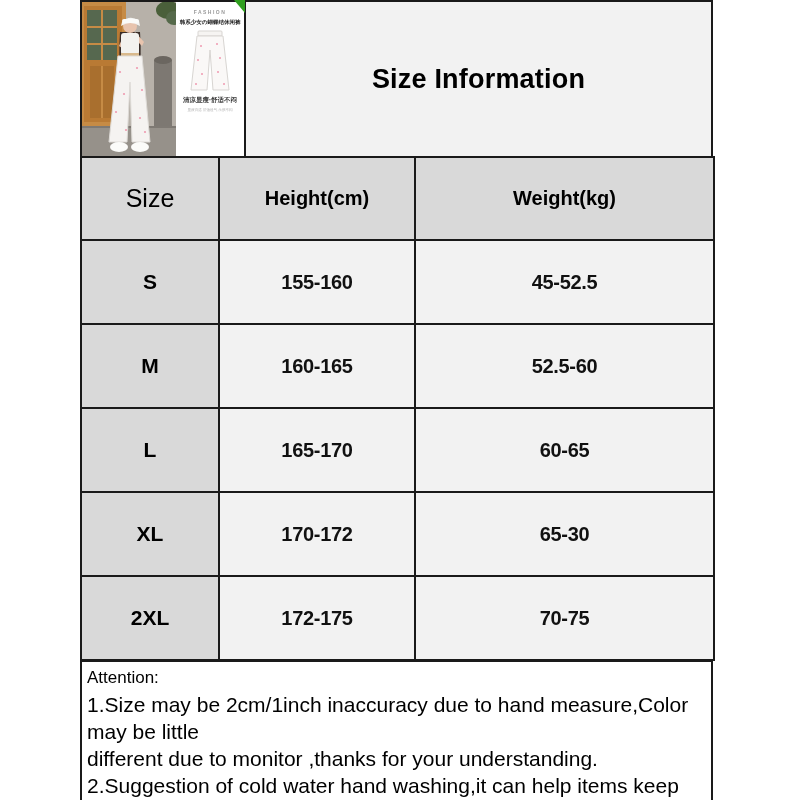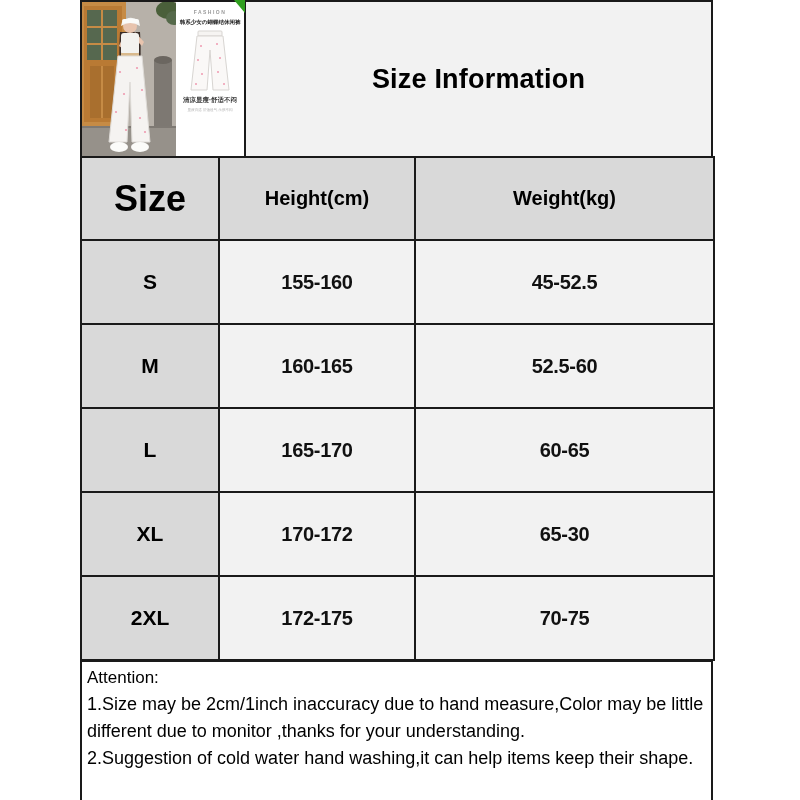--- a/index.html
+++ b/index.html
@@ -24,31 +24,31 @@
   .corner-triangle { position:absolute; left:154px; top:0; width:0; height:0;
       border-top:13px solid #2f9e1e; border-left:11px solid transparent; }
 
   
   table.size-table { width:633px; border-collapse:collapse; table-layout:fixed; margin-top:-2px; }
   table.size-table td, table.size-table th { border:2px solid #1a1a1a; text-align:center; vertical-align:middle; }
   .col-size  { width:138px; }
   .col-height{ width:196px; }
   .col-weight{ width:299px; }
   tr.hdr th { background:#d9d9d9; height:83px; color:#000; }
-  th.size-hd { font-size:36px; font-weight:bold; }
+  th.size-hd { font-size:25px; font-weight:normal; }
   th.col-hd  { font-size:20px; font-weight:bold; }
   tr.data { height:84px; }
   td.size-cell { background:#d9d9d9; font-size:21px; font-weight:bold; color:#000; }
   td.val-cell  { background:#f2f2f2; font-size:20px; font-weight:bold; color:#111; letter-spacing:-0.3px; }
 
   
   .attention { width:633px; height:163px; border:2px solid #1a1a1a; border-top:3px solid #1a1a1a; margin-top:-2px;
       background:#ffffff; padding:2px 5px; color:#000; }
   .attention-heading { font-size:17px; line-height:27px; }
-  .attention-note { font-size:18px; line-height:27px; white-space:pre-line; }
+  .attention-note { font-size:21px; line-height:27px; white-space:pre-line; }
 </style>
 </head>
 <body>
 
 <div class="page">
   <div class="content">
 
     <div class="hero">
       <div class="photo-panel">
 

